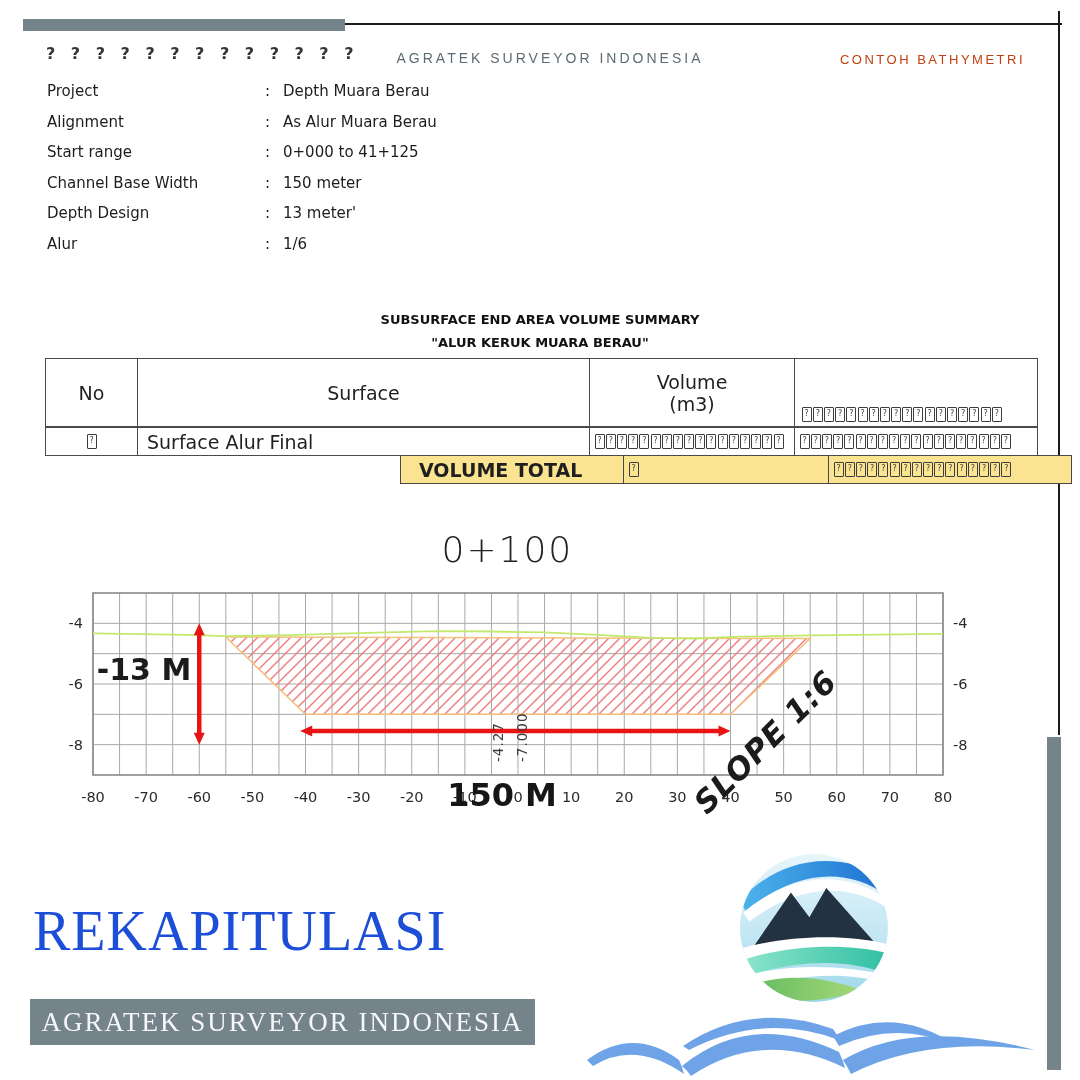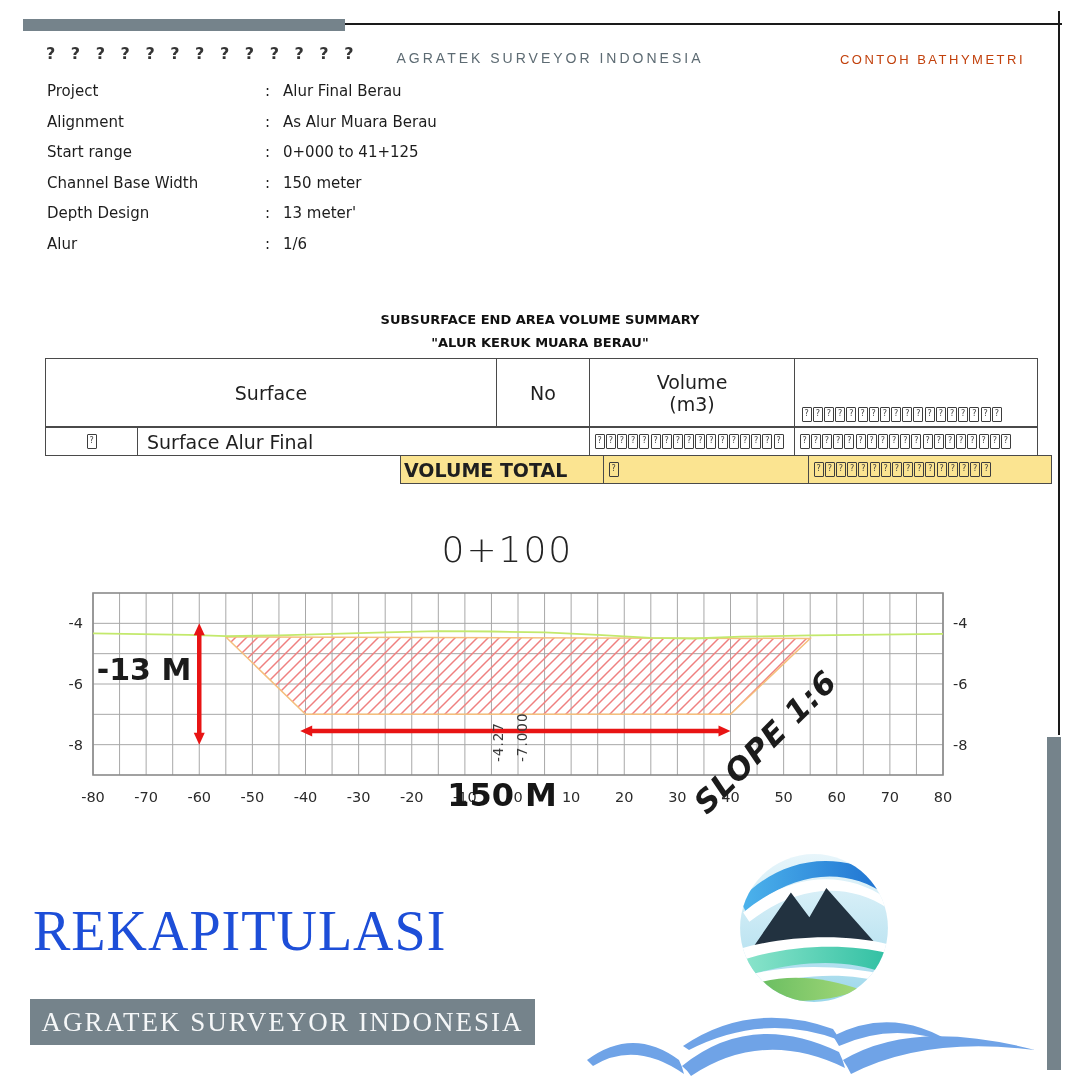--- a/index.html
+++ b/index.html
@@ -35,21 +35,21 @@
   .c2{width:452px;flex:none;}
   .c3{width:205px;flex:none;}
   .c4{width:243px;flex:none;}
   .hrow .c4{align-items:flex-end;justify-content:flex-start;padding:0 4px 5px 6px;}
   .drow{height:28px;}
   .drow .c2{padding-left:9px;}
   .drow .c3,.drow .c4{padding-left:4px;}
   .sep{height:2px;background:#4a4a4a;margin-top:-2px;}
   .totrow{height:29px;margin-top:-1px;}
   .tot-spacer{width:355px;flex:none;border:none;background:transparent;}
-  .tot-label{width:204px;flex:none;font-weight:bold;padding-left:3px;text-align:center;}
+  .tot-label{width:224px;flex:none;font-weight:bold;padding-left:18px;text-align:center;}
   .totrow .cell{border:1.4px solid #4a4a4a;}
   .totrow .cell+.cell{border-left:none;}
   .tofu{display:inline-block;width:8px;height:13px;border:1px solid #3d3d3d;border-radius:1px;
         font-size:8px;line-height:12px;text-align:center;color:#3d3d3d;margin:0 0.6px;flex:none;
         font-family:"DejaVu Sans",sans-serif;}
   .tofu-wrap{display:flex;align-items:center;}
   
   #chart{position:absolute;left:58px;top:518px;width:930px;height:300px;}
   
   .f-title{position:absolute;left:33px;top:852px;font-family:"Liberation Serif",serif;
@@ -71,21 +71,21 @@
   <div class="bar-right"></div>
 
   <div class="hdr-left">? ? ? ? ? ? ? ? ? ? ? ? ?</div>
   <div class="hdr-center">AGRATEK SURVEYOR INDONESIA</div>
   <div class="hdr-right">CONTOH BATHYMETRI</div>
 
   <div class="pinfo">
     <div class="row">
       <span class="lab">Project</span>
       <span class="colon">:</span>
-      <span class="val">Alur Final Berau</span>
+      <span class="val">Depth Muara Berau</span>
     </div>
     <div class="row">
       <span class="lab">Alignment</span>
       <span class="colon">:</span>
       <span class="val">As Alur Muara Berau</span>
     </div>
     <div class="row">
       <span class="lab">Start range</span>
       <span class="colon">:</span>
       <span class="val">0+000 to 41+125</span>
@@ -107,22 +107,22 @@
     </div>
   </div>
 
   <div class="tbl-title">
     <div>SUBSURFACE END AREA VOLUME SUMMARY</div>
     <div>"ALUR KERUK MUARA BERAU"</div>
   </div>
 
   <div class="vtable">
     <div class="trow hrow">
+      <div class="cell c1">No</div>
       <div class="cell c2">Surface</div>
-      <div class="cell c1">No</div>
       <div class="cell c3">
         <div>
           <div>Volume</div>
           <div>(m3)</div>
         </div>
       </div>
       <div class="cell c4 tofu-wrap">
           <span class="tofu">?</span>
           <span class="tofu">?</span>
           <span class="tofu">?</span>

